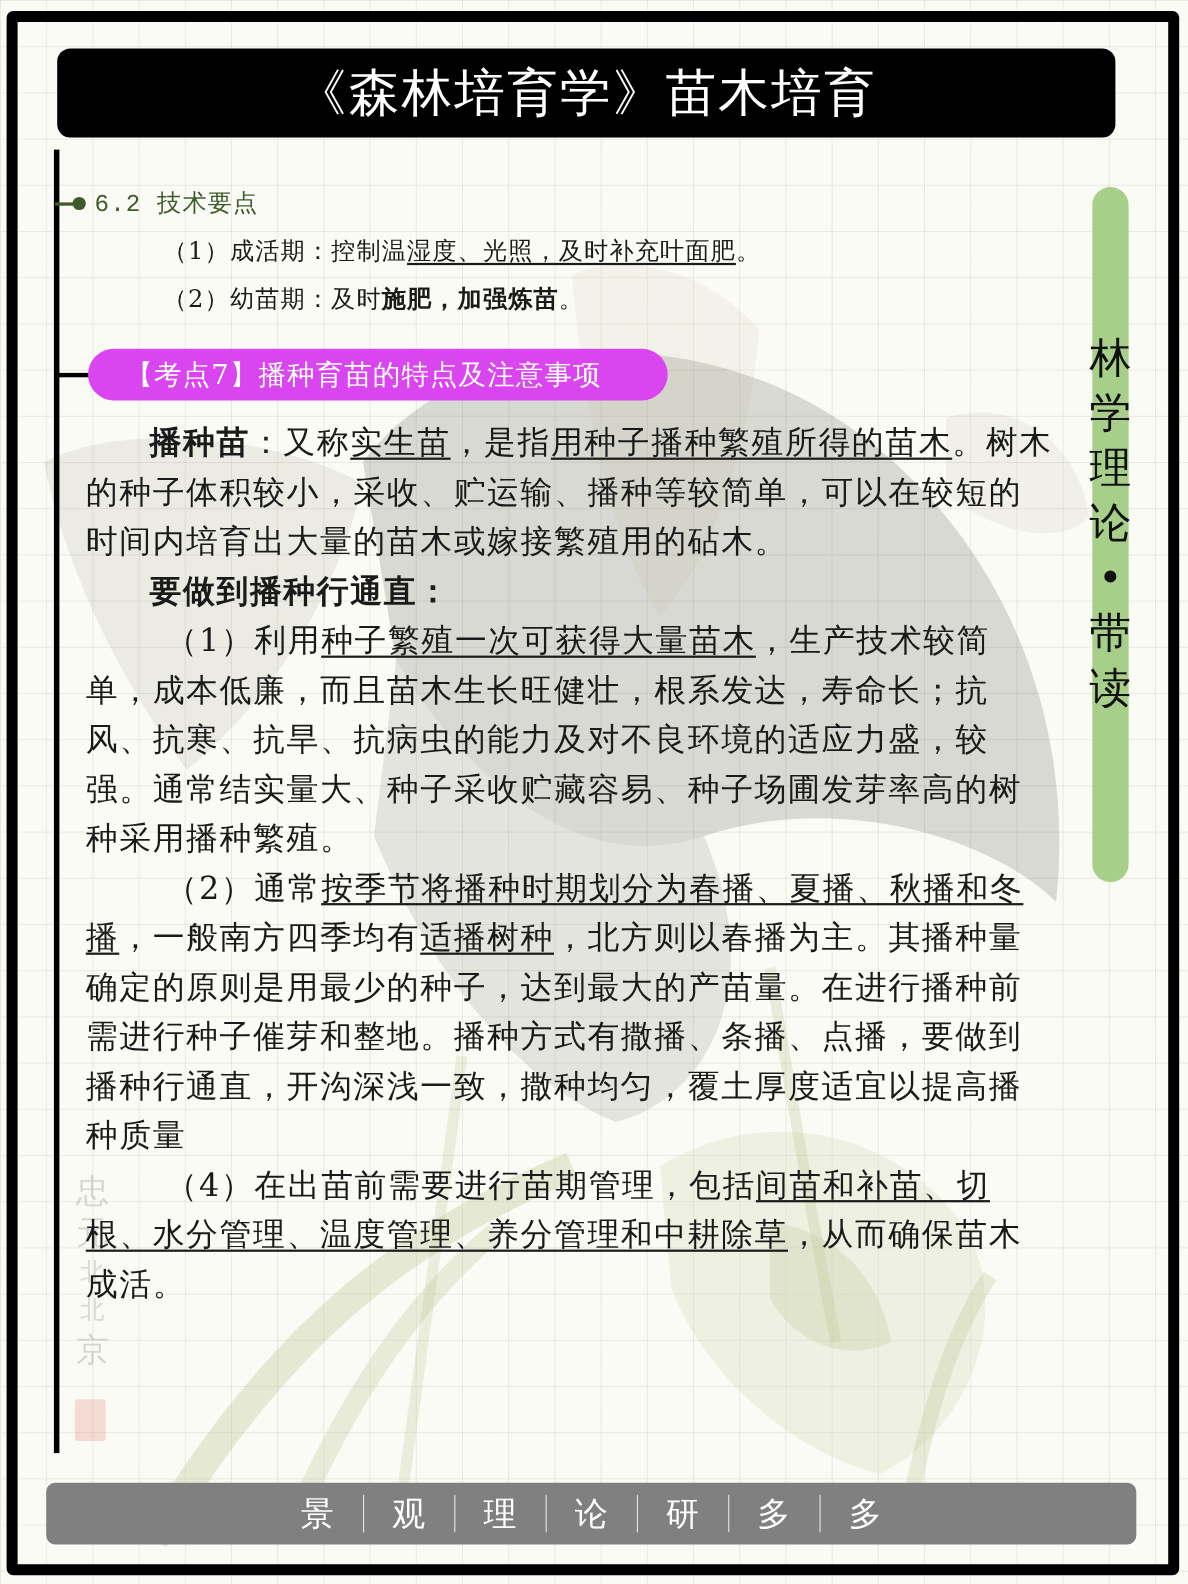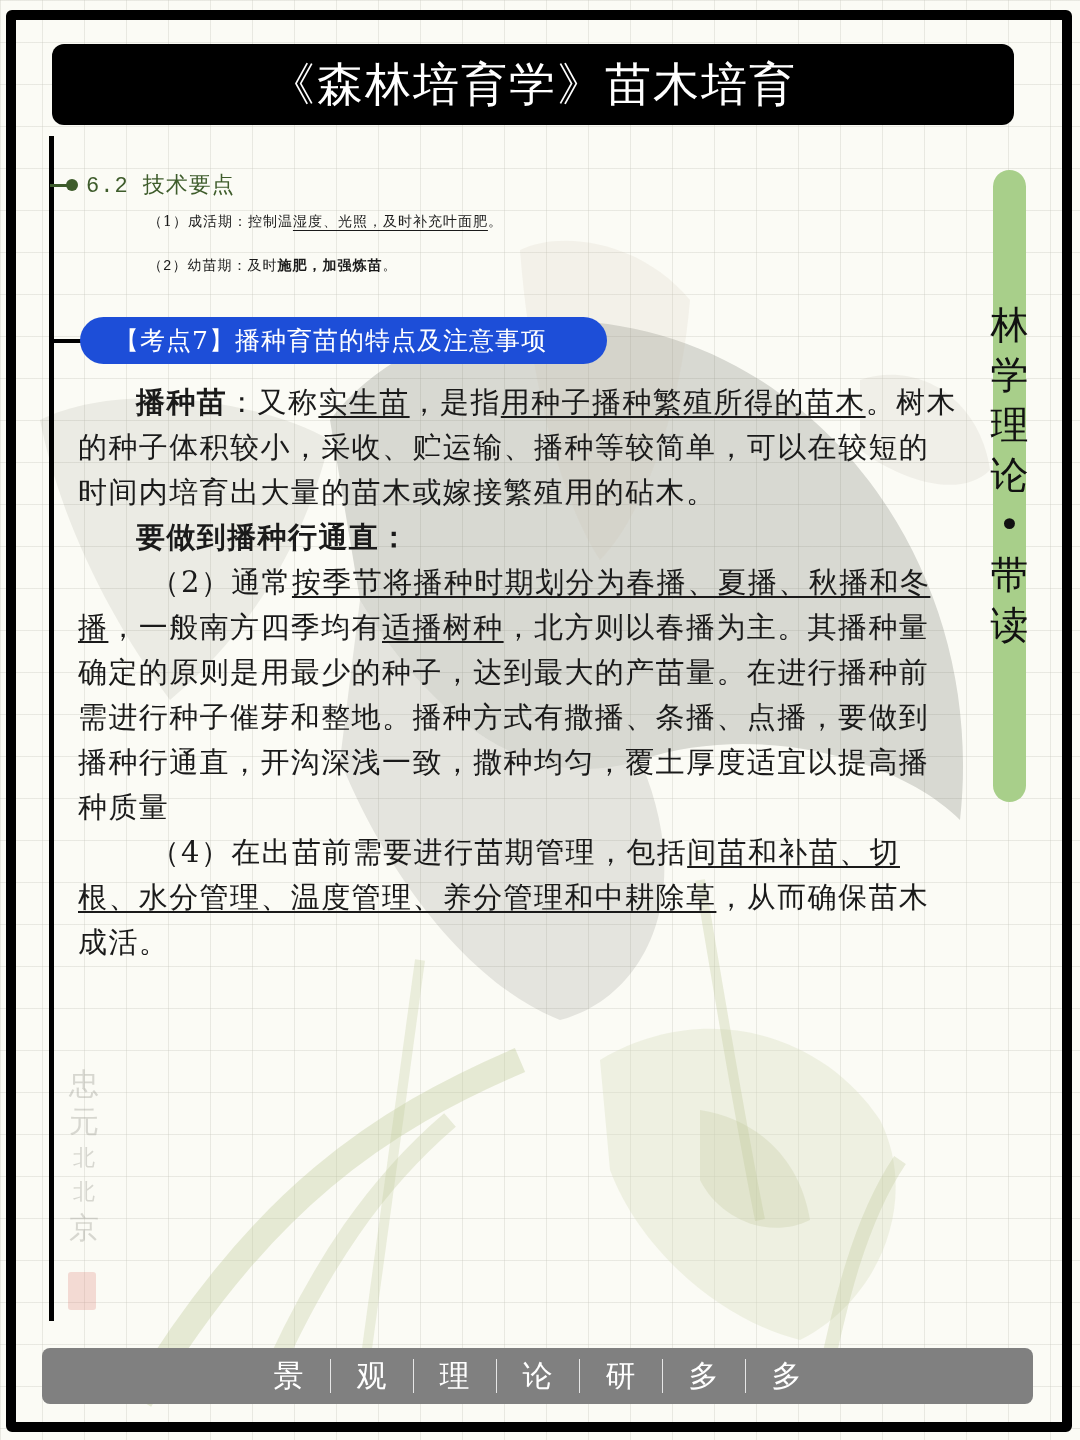--- a/index.html
+++ b/index.html
@@ -32,27 +32,27 @@
   .timeline {
     position: absolute; left: 49px; top: 136px; width: 5px; height: 1185px; background: #000;
   }
   .tl-dot-line { position: absolute; left: 50px; top: 184px; width: 20px; height: 3px; background: #3e5c2b; }
   .tl-dot { position: absolute; left: 66px; top: 179px; width: 12px; height: 12px; border-radius: 50%; background: #3e5c2b; }
   .section-head {
     position: absolute; left: 86px; top: 170px;
     font-size: 22px; color: #3e5c2b; letter-spacing: 1px; font-family: Liberation Mono, monospace;
   }
   .sub-item {
-    position: absolute; left: 148px; font-size: 14px; letter-spacing: 1px;
+    position: absolute; left: 148px; font-size: 22px; letter-spacing: 1px;
   }
   .u { text-decoration: underline; text-underline-offset: 4px; }
   .kaodian-line { position: absolute; left: 50px; top: 339px; width: 40px; height: 4px; background: #000; }
   .kaodian {
     position: absolute; left: 80px; top: 317px; width: 527px; height: 47px;
-    background: #1d4ed8; border-radius: 24px;
+    background: #d946ef; border-radius: 24px;
     display: flex; align-items: center; padding-left: 34px;
   }
   .kaodian span { color: #fff; font-size: 25px; letter-spacing: 1px; }
   .body-text {
     position: absolute; left: 78px; top: 380px; width: 880px;
     font-size: 29px; line-height: 45px; letter-spacing: 1.4px;
   }
   .body-text p { text-indent: 2em; }
   .body-text .bold { font-weight: bold; }
   .side-pill {
@@ -119,34 +119,37 @@
 
 <div class="timeline"></div>
 <div class="tl-dot-line"></div>
 <div class="tl-dot"></div>
 
 <div class="section-head">6.2 技术要点</div>
 
 <div class="sub-item" style="top:213px;">
   <span>（1）成活期：控制温</span><span class="u">湿度、光照，及时补充叶面肥</span><span>。</span>
 </div>
-<div class="sub-item" style="top:257px;font-family:Liberation Mono, monospace;">
+<div class="sub-item" style="top:257px;">
   <span>（2）幼苗期：及时</span><span style="font-weight:bold">施肥，加强炼苗</span><span>。</span>
 </div>
 
 <div class="kaodian-line"></div>
 <div class="kaodian">
   <span>【考点7】播种育苗的特点及注意事项</span>
 </div>
 
 <div class="body-text">
   <p>
     <span class="bold">播种苗</span><span>：又称</span><span class="u">实生苗</span><span>，是指</span><span class="u">用种子播种繁殖所得的苗木</span><span>。树木的种子体积较小，采收、贮运输、播种等较简单，可以在较短的时间内培育出大量的苗木或嫁接繁殖用的砧木。</span>
   </p>
   <p class="bold">要做到播种行通直：</p>
+  <p style="text-indent:2.5em;">
+    <span>（1）利用</span><span class="u">种子繁殖一次可获得大量苗木</span><span>，生产技术较简单，成本低廉，而且苗木生长旺健壮，根系发达，寿命长；抗风、抗寒、抗旱、抗病虫的能力及对不良环境的适应力盛，较强。通常结实量大、种子采收贮藏容易、种子场圃发芽率高的树种采用播种繁殖。</span>
+  </p>
   <p style="text-indent:2.5em;">
     <span>（2）通常</span><span class="u">按季节将播种时期划分为春播、夏播、秋播和冬播</span><span>，一般南方四季均有</span><span class="u">适播树种</span><span>，北方则以春播为主。其播种量确定的原则是用最少的种子，达到最大的产苗量。在进行播种前需进行种子催芽和整地。播种方式有撒播、条播、点播，要做到播种行通直，开沟深浅一致，撒种均匀，覆土厚度适宜以提高播种质量</span>
   </p>
   <p style="text-indent:2.5em;">
     <span>（4）在出苗前需要进行苗期管理，包括</span><span class="u">间苗和补苗、切根、水分管理、温度管理、养分管理和中耕除草</span><span>，从而确保苗木成活。</span>
   </p>
 </div>
 
 <div class="side-pill">
   <span>林</span>

